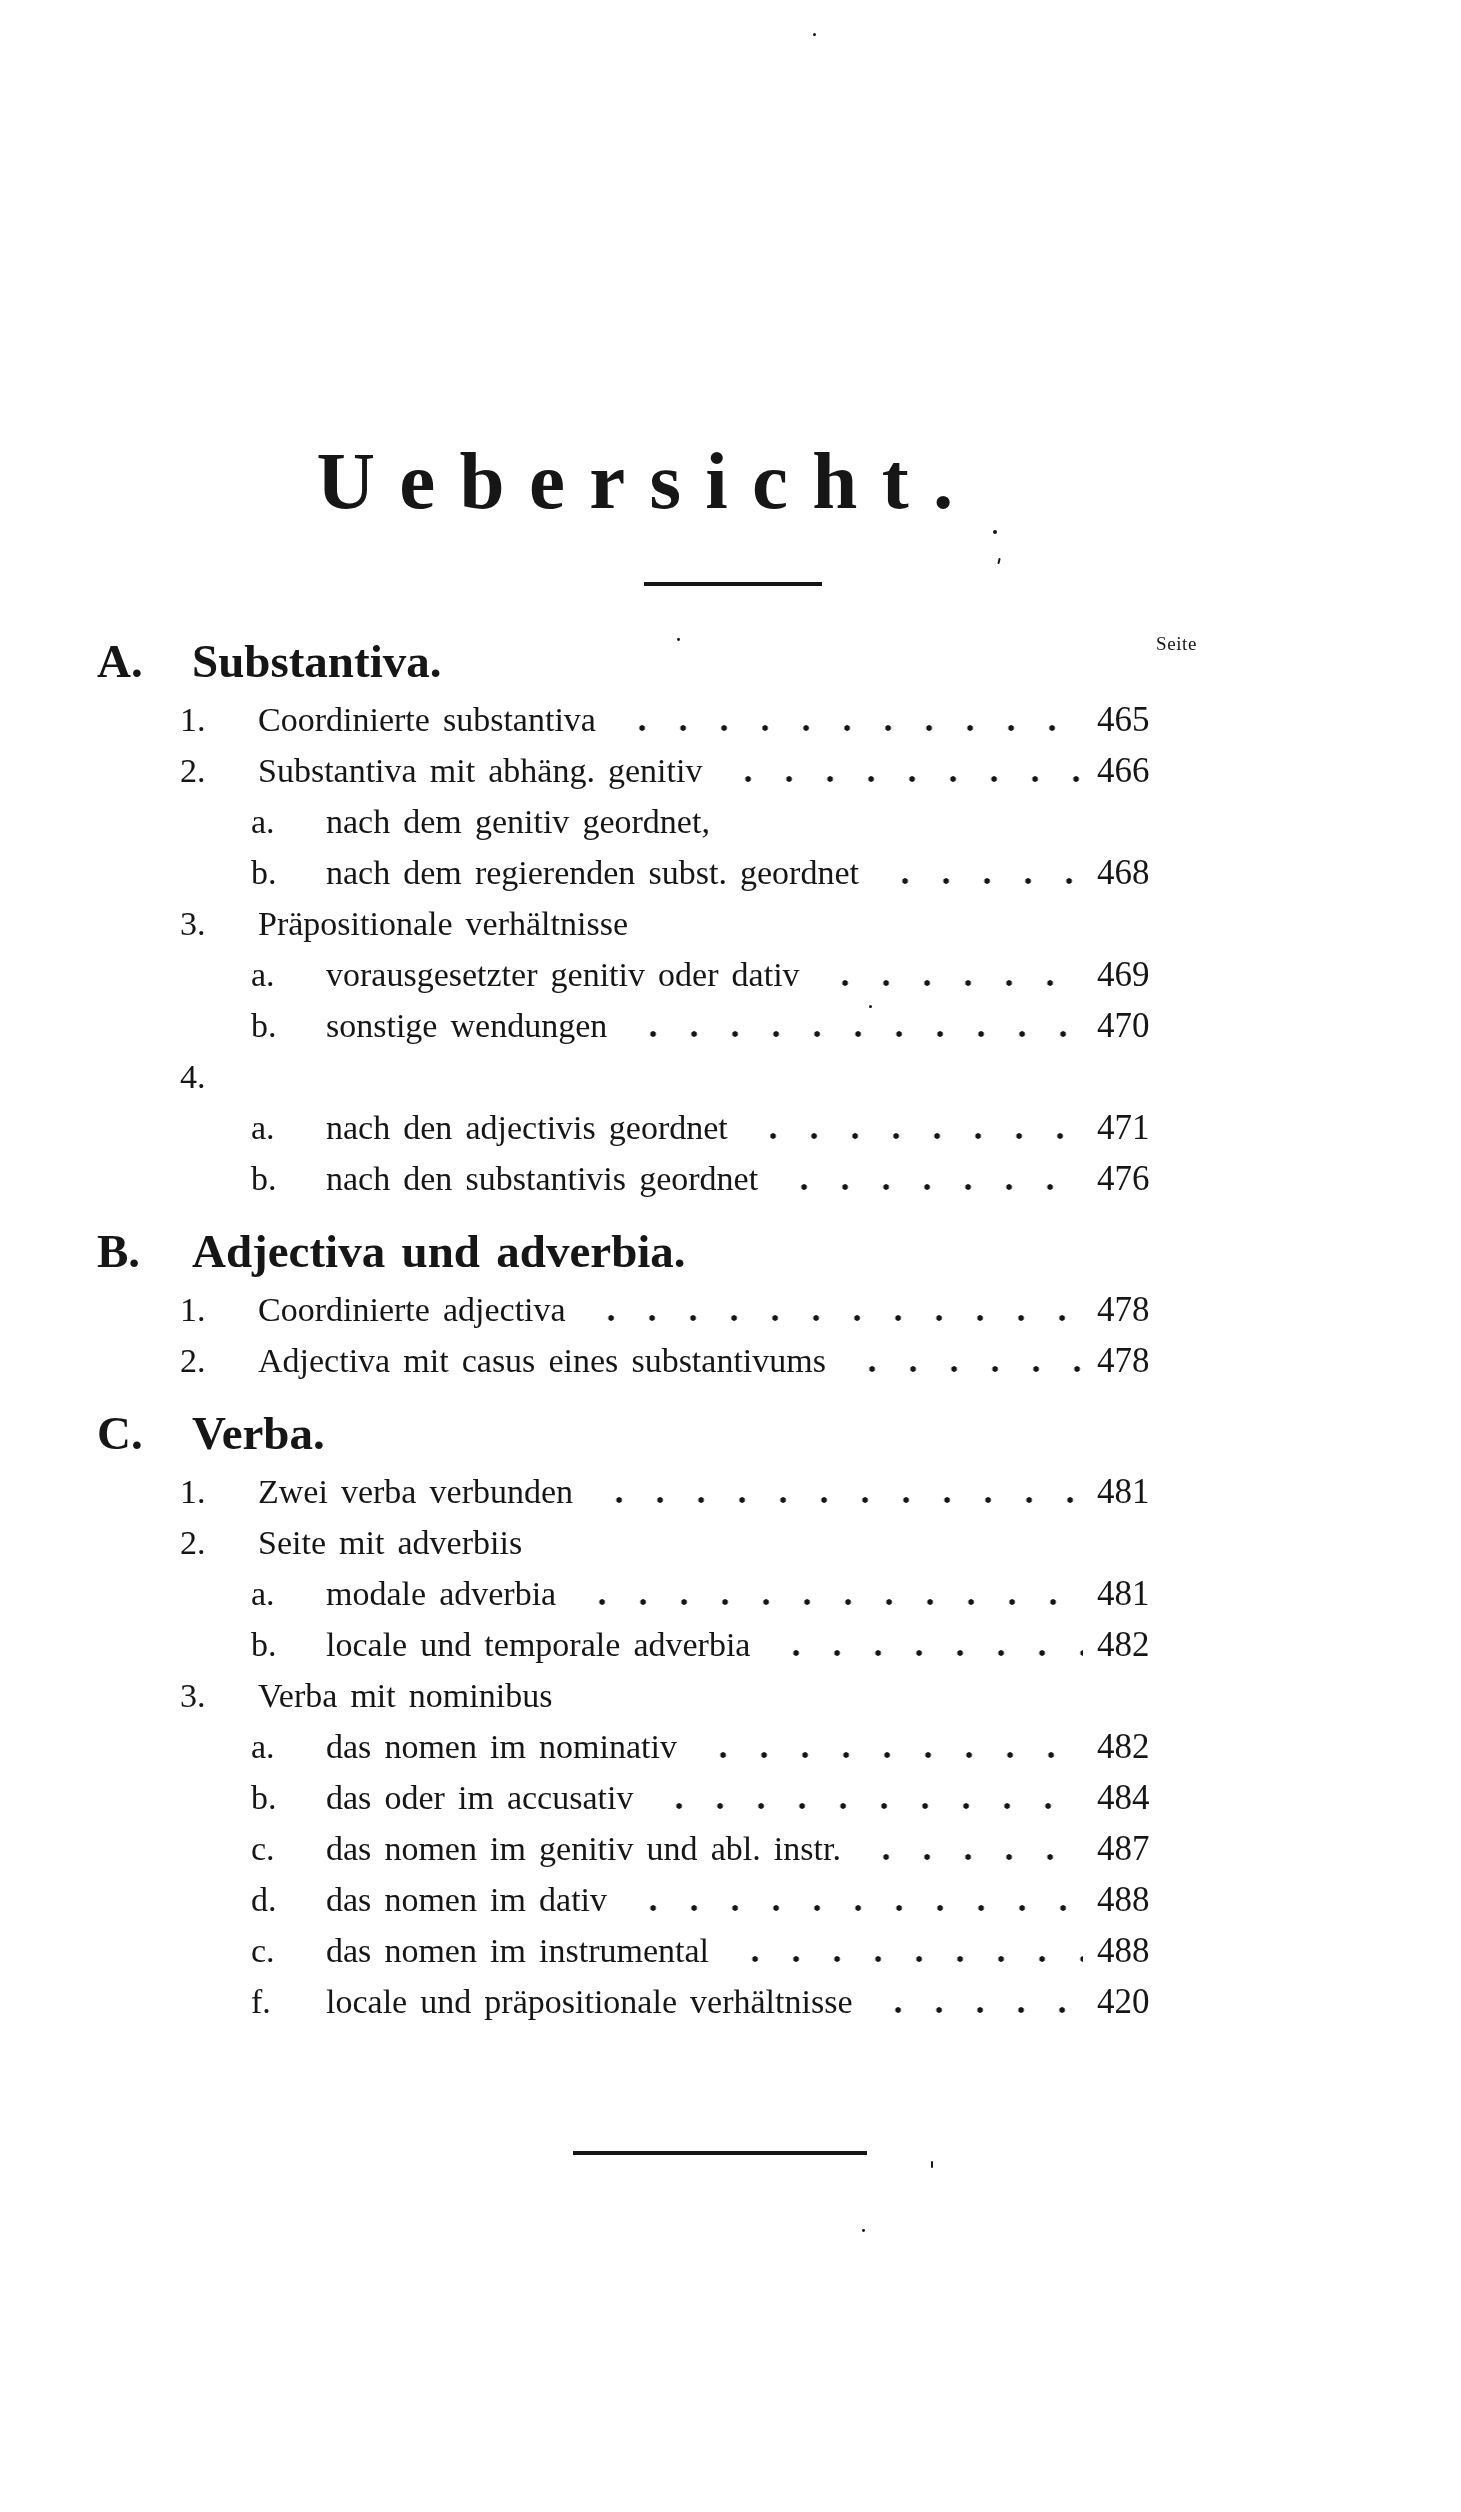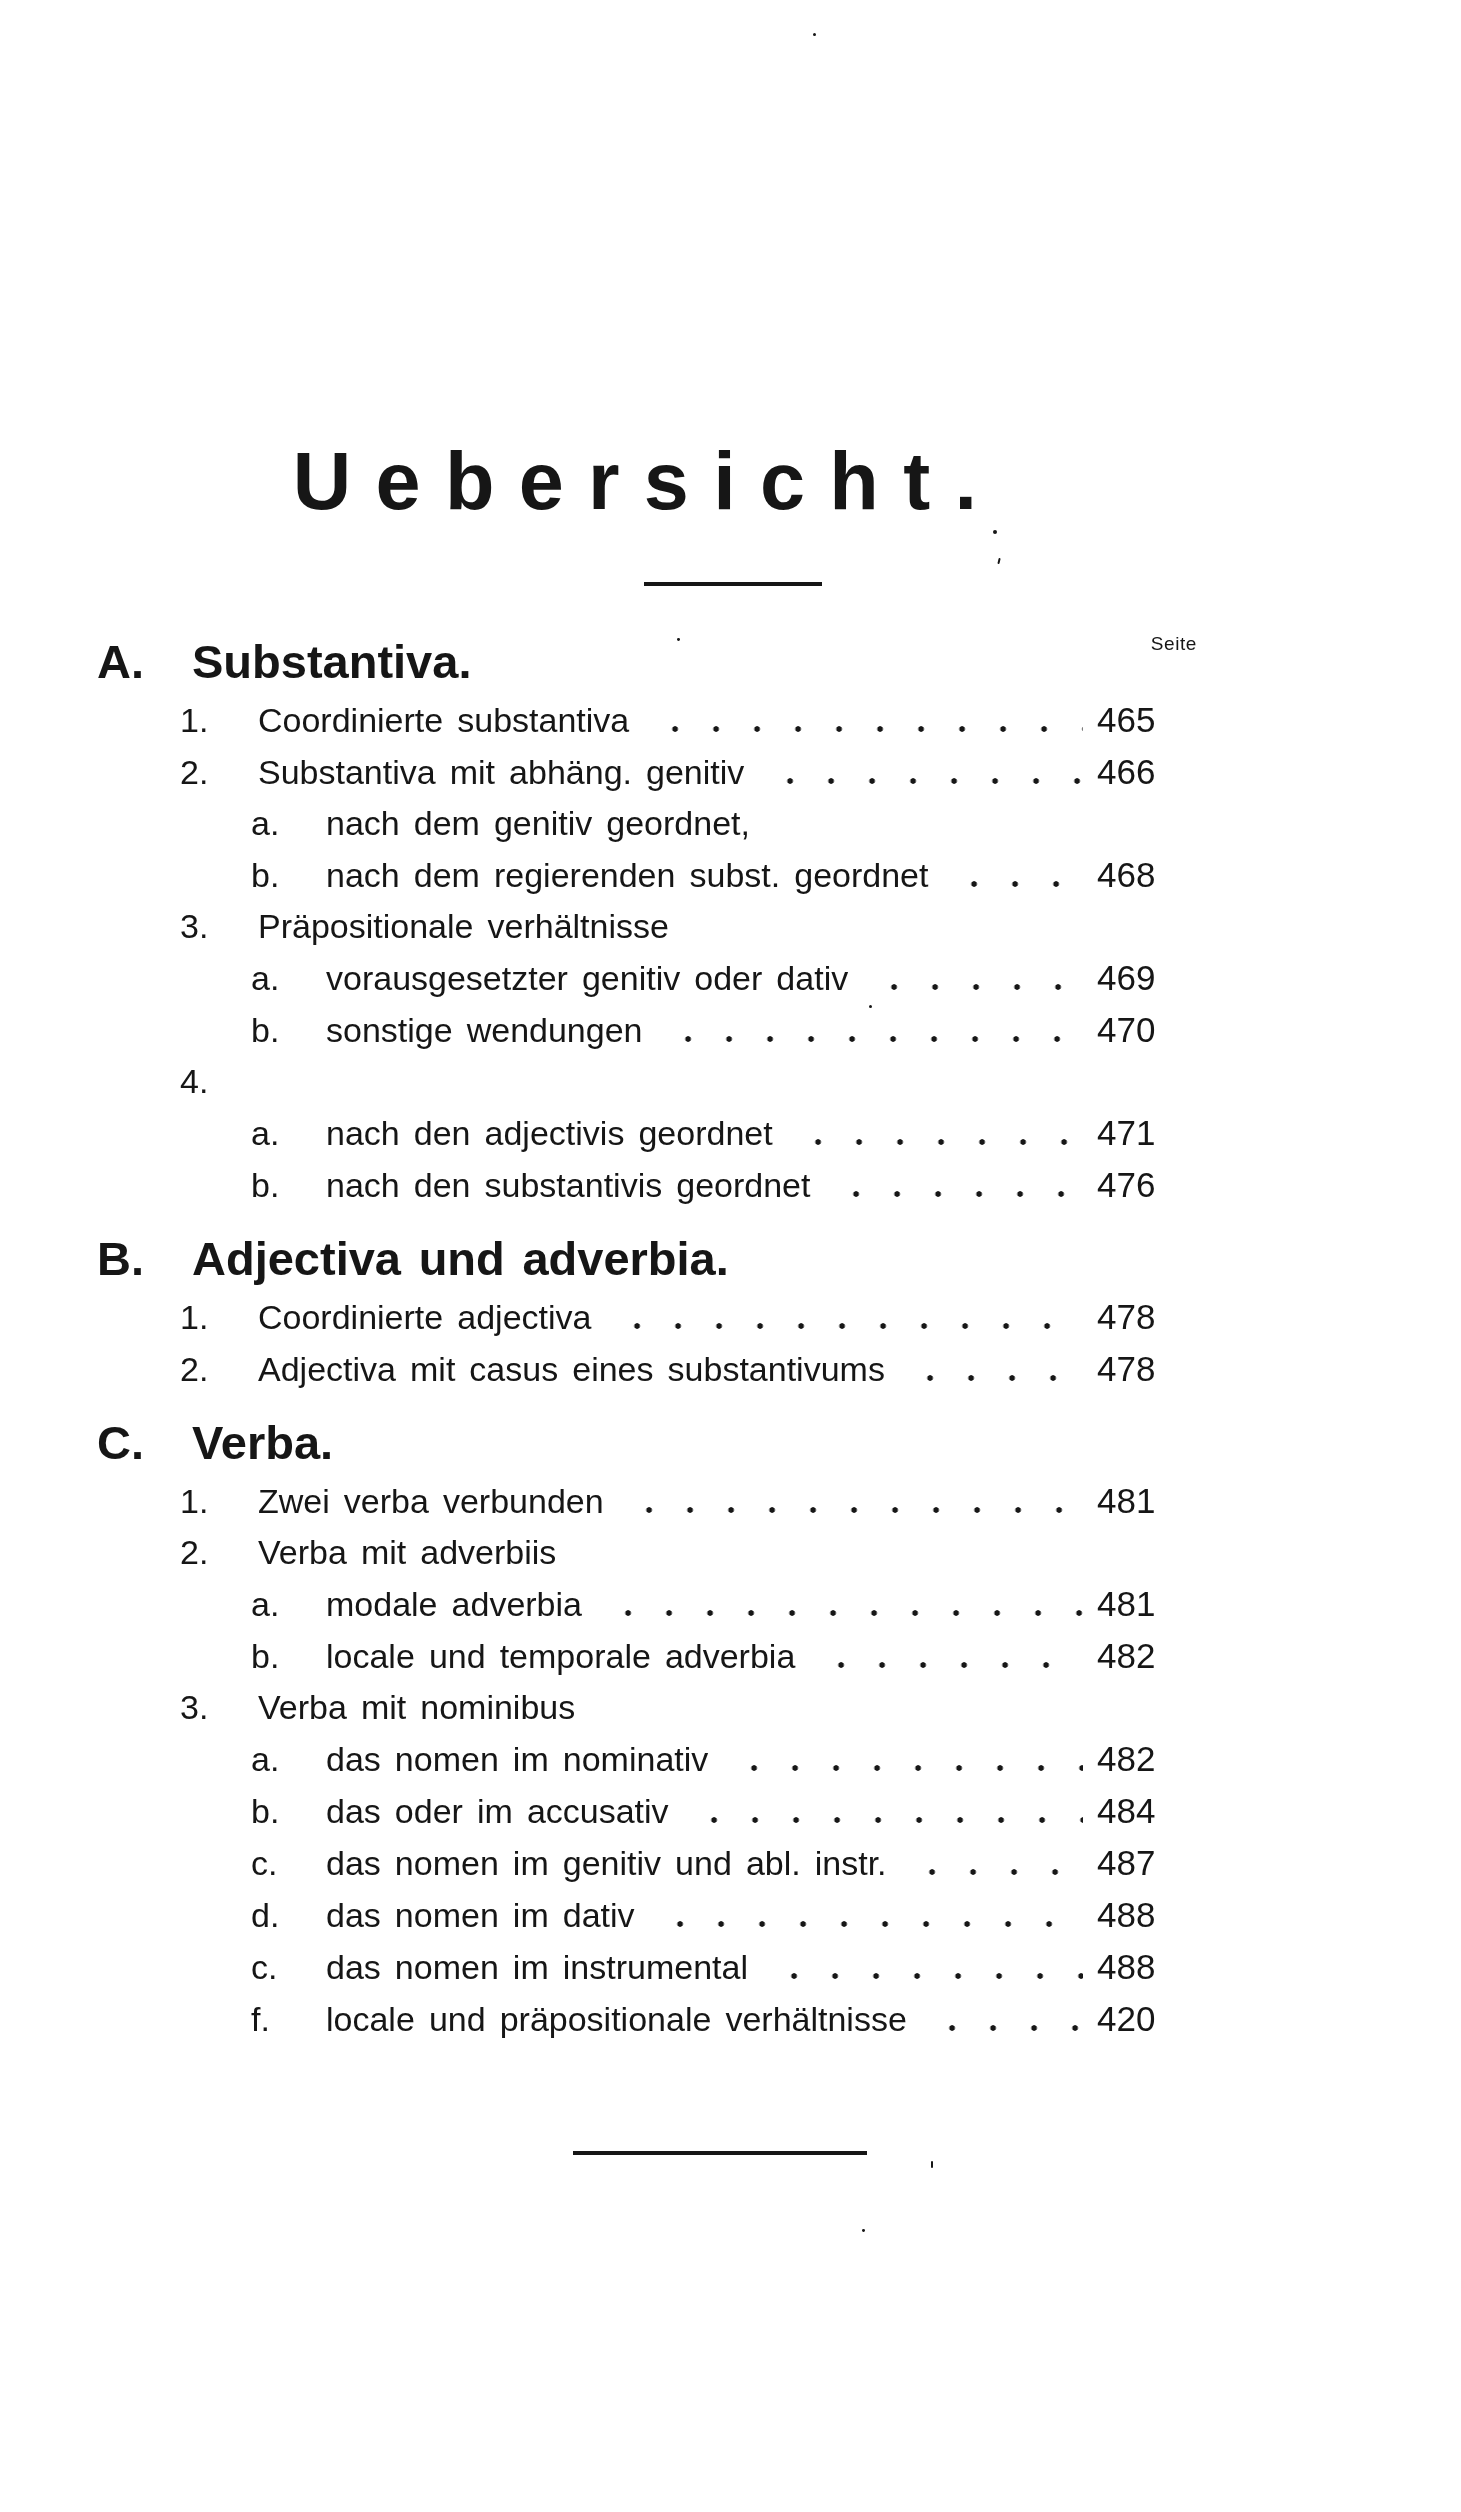--- a/index.html
+++ b/index.html
@@ -6,21 +6,21 @@
     margin: 0;
     padding: 0;
     background: #ffffff;
   }
   .page {
     position: relative;
     width: 1271px;
     height: 2512px;
     background: #ffffff;
     color: #161616;
-    font-family: Liberation Sans, sans-serif;
+    font-family: Liberation Serif, serif;
     overflow: hidden;
     box-sizing: border-box;
     padding: 0 74px 0 97px;
   }
   .doc-title {
     margin: 0;
     padding-top: 441px;
     text-align: center;
     font-size: 81px;
     font-weight: bold;
@@ -195,21 +195,21 @@
         <span class="tx">Verba.</span>
       </div>
       <div class="row item">
         <span class="lab">1.</span>
         <span class="tx">Zwei verba verbunden</span>
         <span class="dots"></span>
         <span class="pg">481</span>
       </div>
       <div class="row item">
         <span class="lab">2.</span>
-        <span class="tx">Verba mit adverbiis</span>
+        <span class="tx">Seite mit adverbiis</span>
       </div>
       <div class="row sub">
         <span class="lab">a.</span>
         <span class="tx">modale adverbia</span>
         <span class="dots"></span>
         <span class="pg">481</span>
       </div>
       <div class="row sub">
         <span class="lab">b.</span>
         <span class="tx">locale und temporale adverbia</span>

